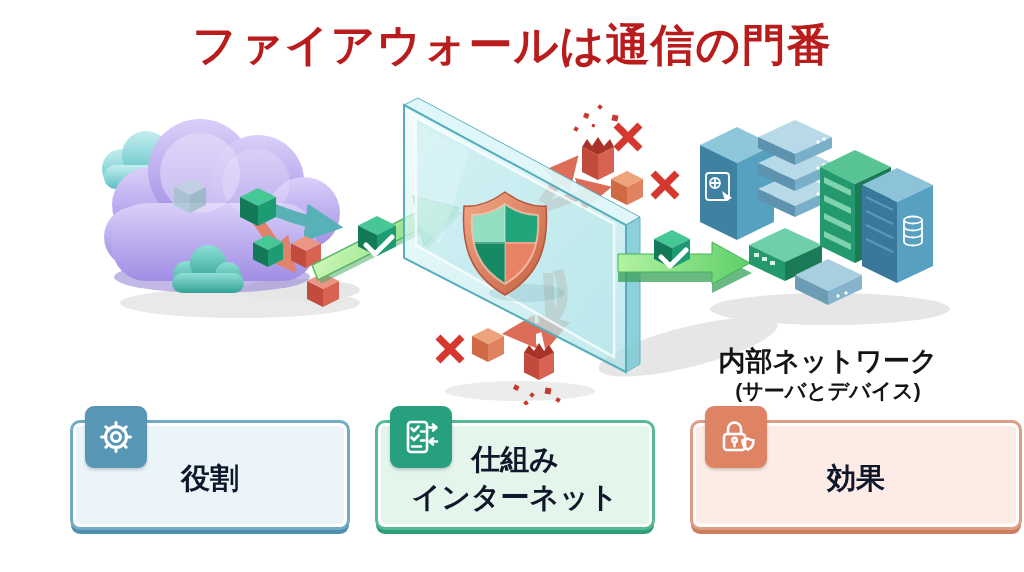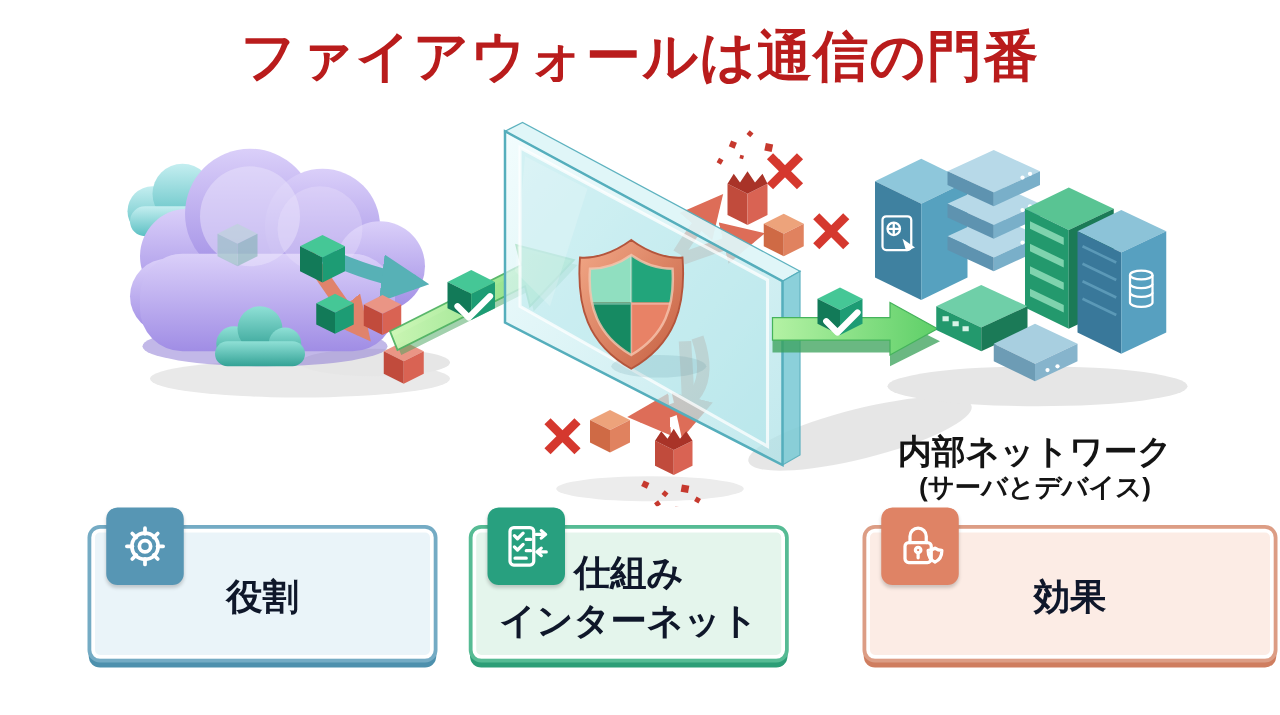--- a/index.html
+++ b/index.html
@@ -18,21 +18,21 @@
   .label-internet{left:68px;top:334px;width:268px;}
   .label-internal{left:690px;top:346px;width:276px;}
   .card{
     position:absolute;top:420px;height:110px;border-radius:10px;border:3px solid;
     box-sizing:border-box;display:flex;flex-direction:column;align-items:center;
     justify-content:center;padding-top:6px;
   }
   .card .heading,.card .desc{font-size:29px;font-weight:800;line-height:38px;color:#0f172a;}
   .card-blue{left:70px;width:280px;background:#eaf4f9;border-color:#74abc4;
     box-shadow:inset 0 0 0 3px #ffffff,0 5px 0 -1px #4d90ad;}
-  .card-green{left:375px;width:256px;background:#e4f5ec;border-color:#56bb94;
+  .card-green{left:375px;width:280px;background:#e4f5ec;border-color:#56bb94;
     box-shadow:inset 0 0 0 3px #ffffff,0 5px 0 -1px #2d9e77;}
   .card-red{left:690px;width:332px;background:#fcece5;border-color:#dc9d85;
     box-shadow:inset 0 0 0 3px #ffffff,0 5px 0 -1px #cf7d5f;}
   .badge{
     position:absolute;top:-17px;left:12px;width:62px;height:62px;border-radius:9px;
     display:flex;align-items:center;justify-content:center;
     box-shadow:0 2px 3px rgba(0,0,0,0.18);
   }
   .badge-blue{background:#5796b4;}
   .badge-green{background:#28a07f;}

